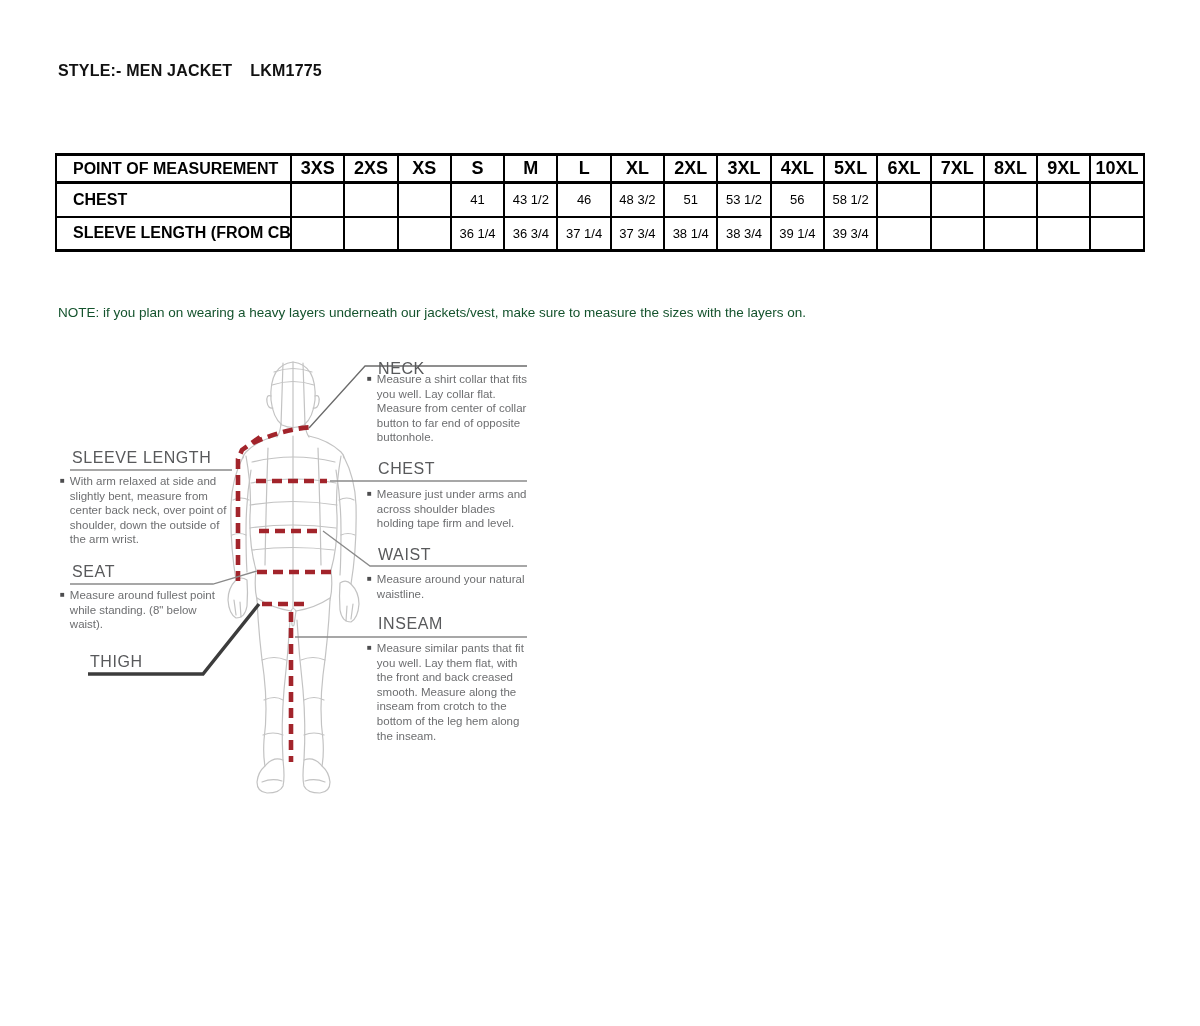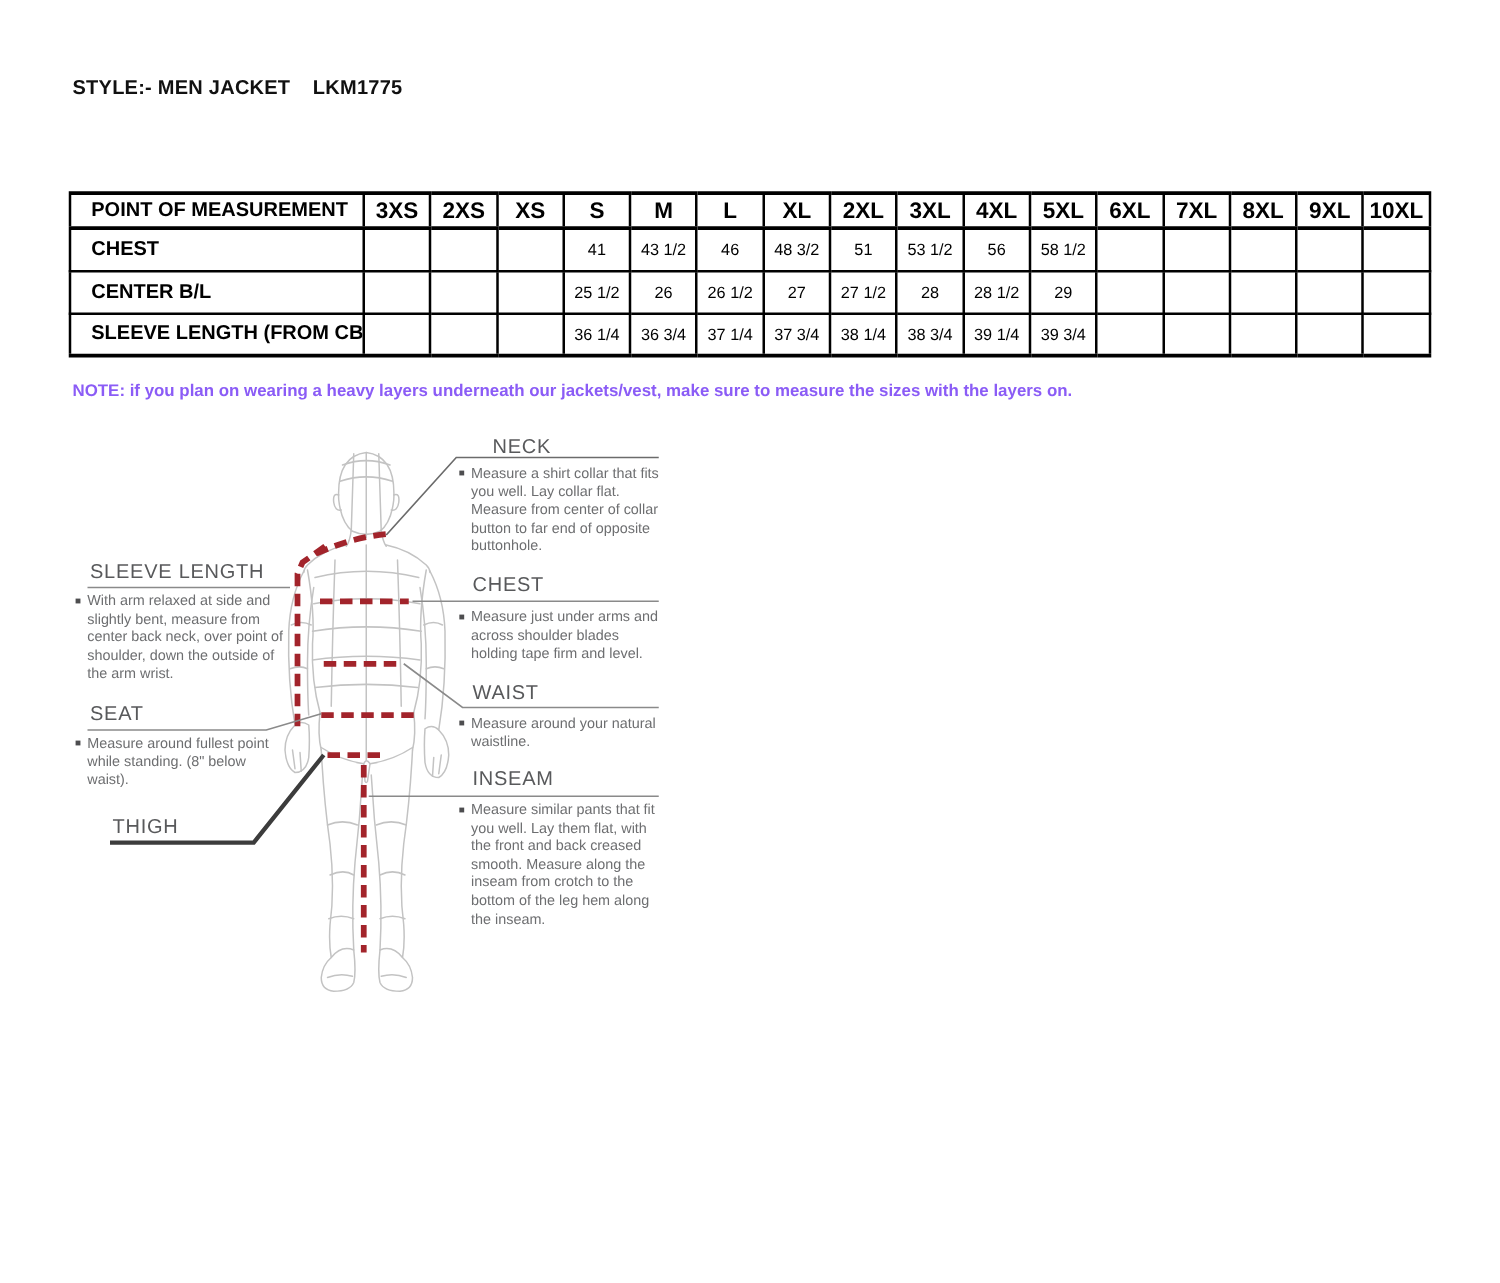--- a/index.html
+++ b/index.html
@@ -51,21 +51,21 @@
     font-weight:bold;
     padding-left:16px;
     font-size:16px;
   }
   table.size-table tbody tr:last-child th,
   table.size-table tbody tr:last-child td { border-bottom-width:3px; }
 
   
   .note-text {
     position:absolute; left:58px; top:305px;
-    font-size:13.5px; font-weight:bold; color:#8b5cf6;
+    font-size:13.5px; font-weight:normal; color:#14532d;
     width:1000px;
   }
 
   
   .diagram-svg { position:absolute; left:55px; top:340px; }
 
   .m-label {
     position:absolute;
     font-size:16px;
     color:#58595b;
@@ -137,39 +137,20 @@
           <td>53 1/2</td>
           <td>56</td>
           <td>58 1/2</td>
           <td></td>
           <td></td>
           <td></td>
           <td></td>
           <td></td>
         </tr>
         <tr>
-          <th class="pom">CENTER B/L</th>
-          <td></td>
-          <td></td>
-          <td></td>
-          <td>25 1/2</td>
-          <td>26</td>
-          <td>26 1/2</td>
-          <td>27</td>
-          <td>27 1/2</td>
-          <td>28</td>
-          <td>28 1/2</td>
-          <td>29</td>
-          <td></td>
-          <td></td>
-          <td></td>
-          <td></td>
-          <td></td>
-        </tr>
-        <tr>
           <th class="pom">SLEEVE LENGTH (FROM CB TO CUFF)</th>
           <td></td>
           <td></td>
           <td></td>
           <td>36 1/4</td>
           <td>36 3/4</td>
           <td>37 1/4</td>
           <td>37 3/4</td>
           <td>38 1/4</td>
           <td>38 3/4</td>
@@ -260,21 +241,21 @@
       <path d="M 527,366 L 365,366 L 309,428" stroke="#6b6b6b"></path>
       <path d="M 330,481 L 527,481"></path>
       <path d="M 323,531 L 370,566 L 527,566"></path>
       <path d="M 295,637 L 527,637"></path>
       <path d="M 70,470 L 232,470"></path>
       <path d="M 70,584 L 213,584 L 257,571"></path>
     </g>
     <path d="M 88,674 L 203,674 L 259,604" fill="none" stroke="#3c3c3c" stroke-width="3.4"></path>
   </svg>
 
-  <div class="m-label" style="left:378px; top:349px;margin-left:16px;">NECK</div>
+  <div class="m-label" style="left:378px; top:360px;">NECK</div>
   <div class="m-desc" style="left:367px; top:372px; width:162px;">
     <span class="bullet">■</span>
     <span>Measure a shirt collar that fits you well. Lay collar flat. Measure from center of collar button to far end of opposite buttonhole.</span>
   </div>
 
   <div class="m-label" style="left:378px; top:460px;">CHEST</div>
   <div class="m-desc" style="left:367px; top:487px; width:162px;">
     <span class="bullet">■</span>
     <span>Measure just under arms and across shoulder blades holding tape firm and level.</span>
   </div>

